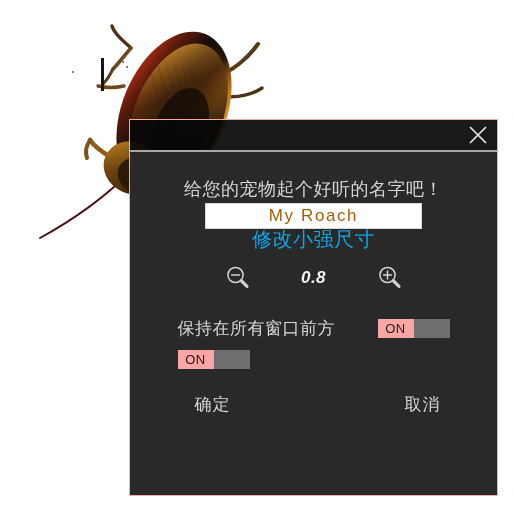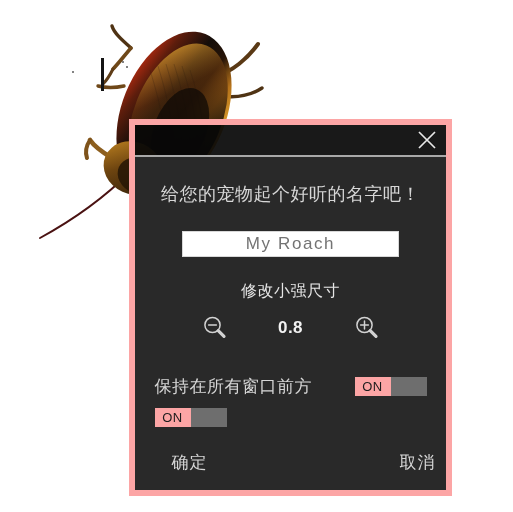--- a/index.html
+++ b/index.html
@@ -52,23 +52,23 @@
   }
   #speck-a { left: 72px; top: 71px; }
   #speck-b { left: 122px; top: 61px; }
   #speck-c { left: 126px; top: 66px; }
 
   
   #dialog-window {
     position: absolute;
     left: 129px;
     top: 119px;
-    width: 323px;
+    width: 369px;
     height: 377px;
-    border: 6px solid #fca5a5;
+    border: 1px solid #fca5a5;
     box-sizing: border-box;
     display: flex;
     flex-direction: column;
     box-shadow: 0 0 0 0 rgba(0,0,0,0);
   }
 
   #title-bar {
     height: 30px;
     background: rgba(8,8,8,0.93);
     border-bottom: 2px solid #a8a8a8;
@@ -102,40 +102,39 @@
   
   #name-prompt {
     margin-top: 28px;
     color: #d6d6d6;
     font-size: 18px;
     letter-spacing: 0.5px;
     line-height: 1;
   }
 
   #name-input {
-    margin-top: 28px;
+    margin-top: 5px;
     width: 217px;
     height: 26px;
     background: #ffffff;
     border: 1px solid #d8d8d8;
     box-sizing: border-box;
-    color: #737373;
+    color: #a16207;
     font-size: 17px;
     text-align: center;
     letter-spacing: 1.6px;
     font-family: "Liberation Sans", "DejaVu Sans", sans-serif;
     padding: 0;
     outline: none;
   }
 
   
   #size-label {
-    margin-top: 26px;
-    color: #e5e5e5;
-    font-size: 16px;
+    color: #0ea5e9;
+    font-size: 20px;
     letter-spacing: 0.5px;
     line-height: 1;
   }
 
   #size-controls {
     margin-top: 14px;
     width: 100%;
     display: flex;
     align-items: center;
     justify-content: center;
@@ -149,25 +148,26 @@
     cursor: pointer;
   }
   .zoom-btn svg { display: block; }
   #size-value {
     width: 96px;
     text-align: center;
     color: #f2f2f2;
     font-size: 17px;
     font-weight: bold;
     letter-spacing: 0.5px;
+    font-style: italic;
   }
 
   
   #toggle-rows {
-    margin-top: 34px;
+    margin-top: 26px;
     width: 100%;
     display: flex;
     flex-direction: column;
     align-items: center;
     gap: 12px;
   }
   .toggle-row {
     width: 272px;
     display: flex;
     align-items: center;
@@ -216,21 +216,21 @@
     font-size: 17px;
     letter-spacing: 1px;
     cursor: pointer;
     line-height: 1;
     background: none;
     border: none;
     padding: 0;
     font-family: "Liberation Sans", "DejaVu Sans", sans-serif;
   }
   #confirm-button { margin-left: 26px; }
-  #cancel-button { }
+  #cancel-button { margin-right: 18px; }
 </style>
 </head>
 <body>
 
 <div id="desktop">
 
   <svg id="roach-sprite" viewBox="0 0 513 512">
     <defs>
       <linearGradient id="wingGrad" x1="0" y1="0" x2="1" y2="0.45">
         <stop offset="0%" stop-color="#8d1008"></stop>

